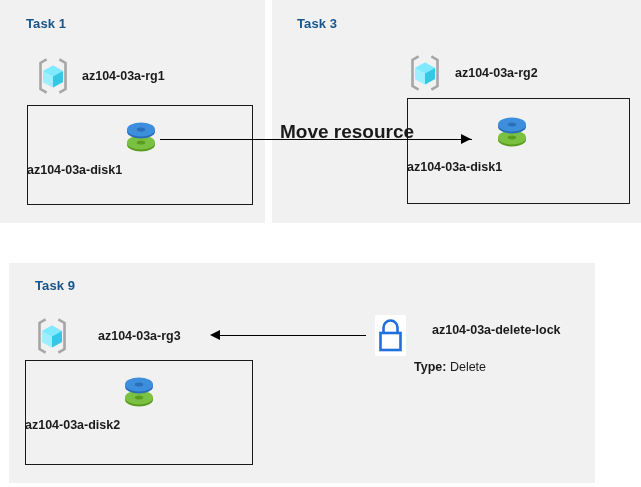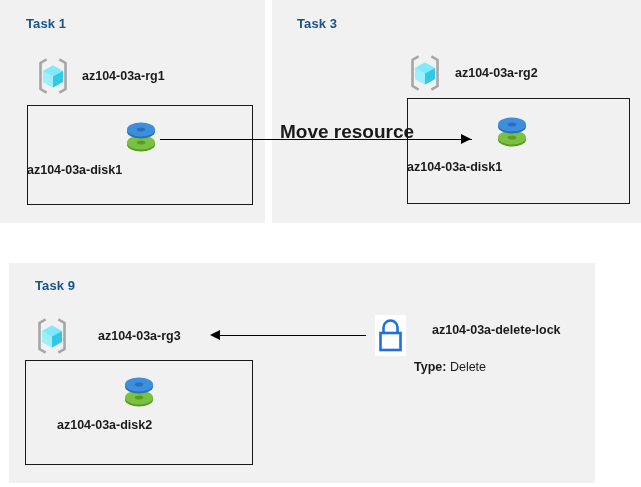--- a/index.html
+++ b/index.html
@@ -177,21 +177,21 @@
 <span class="icon" style="left:120px; top:372px; width:38px; height:38px;">
   <svg width="38" height="38" viewBox="0 0 38 38" xmlns="http://www.w3.org/2000/svg">
     <ellipse cx="19" cy="27.5" rx="14" ry="7" fill="#5a9c1e"></ellipse>
     <ellipse cx="19" cy="25.5" rx="14" ry="7" fill="#7ac143"></ellipse>
     <ellipse cx="19" cy="25.5" rx="4.2" ry="2.1" fill="#5a9c1e"></ellipse>
     <ellipse cx="19" cy="14.5" rx="14" ry="7" fill="#2a6fb8"></ellipse>
     <ellipse cx="19" cy="12.5" rx="14" ry="7" fill="#3e8ede"></ellipse>
     <ellipse cx="19" cy="12.5" rx="4.2" ry="2.1" fill="#2a6fb8"></ellipse>
   </svg>
 </span>
-<div class="label label-center" style="left:25px; top:418px; width:228px;padding-left:32px;">az104-03a-disk2</div>
+<div class="label label-center" style="left:25px; top:418px; width:228px;">az104-03a-disk2</div>
 
 <div class="arrow-line" style="left:220px; top:335px; width:146px;"></div>
 <div class="arrow-head left" style="left:210px; top:330px;"></div>
 
 <div class="lock-bg" style="left:375px; top:315px; width:31px; height:41px;"></div>
 <span class="icon" style="left:377px; top:317px; width:27px; height:37px;">
   <svg width="27" height="37" viewBox="0 0 27 37" xmlns="http://www.w3.org/2000/svg">
     <path d="M6.5 16 L6.5 10.5 A7 7 0 0 1 20.5 10.5 L20.5 16" fill="none" stroke="#1f6fe0" stroke-width="2.6"></path>
     <rect x="3.5" y="16" width="20" height="17" fill="#ffffff" stroke="#1f6fe0" stroke-width="2.6"></rect>
   </svg>

